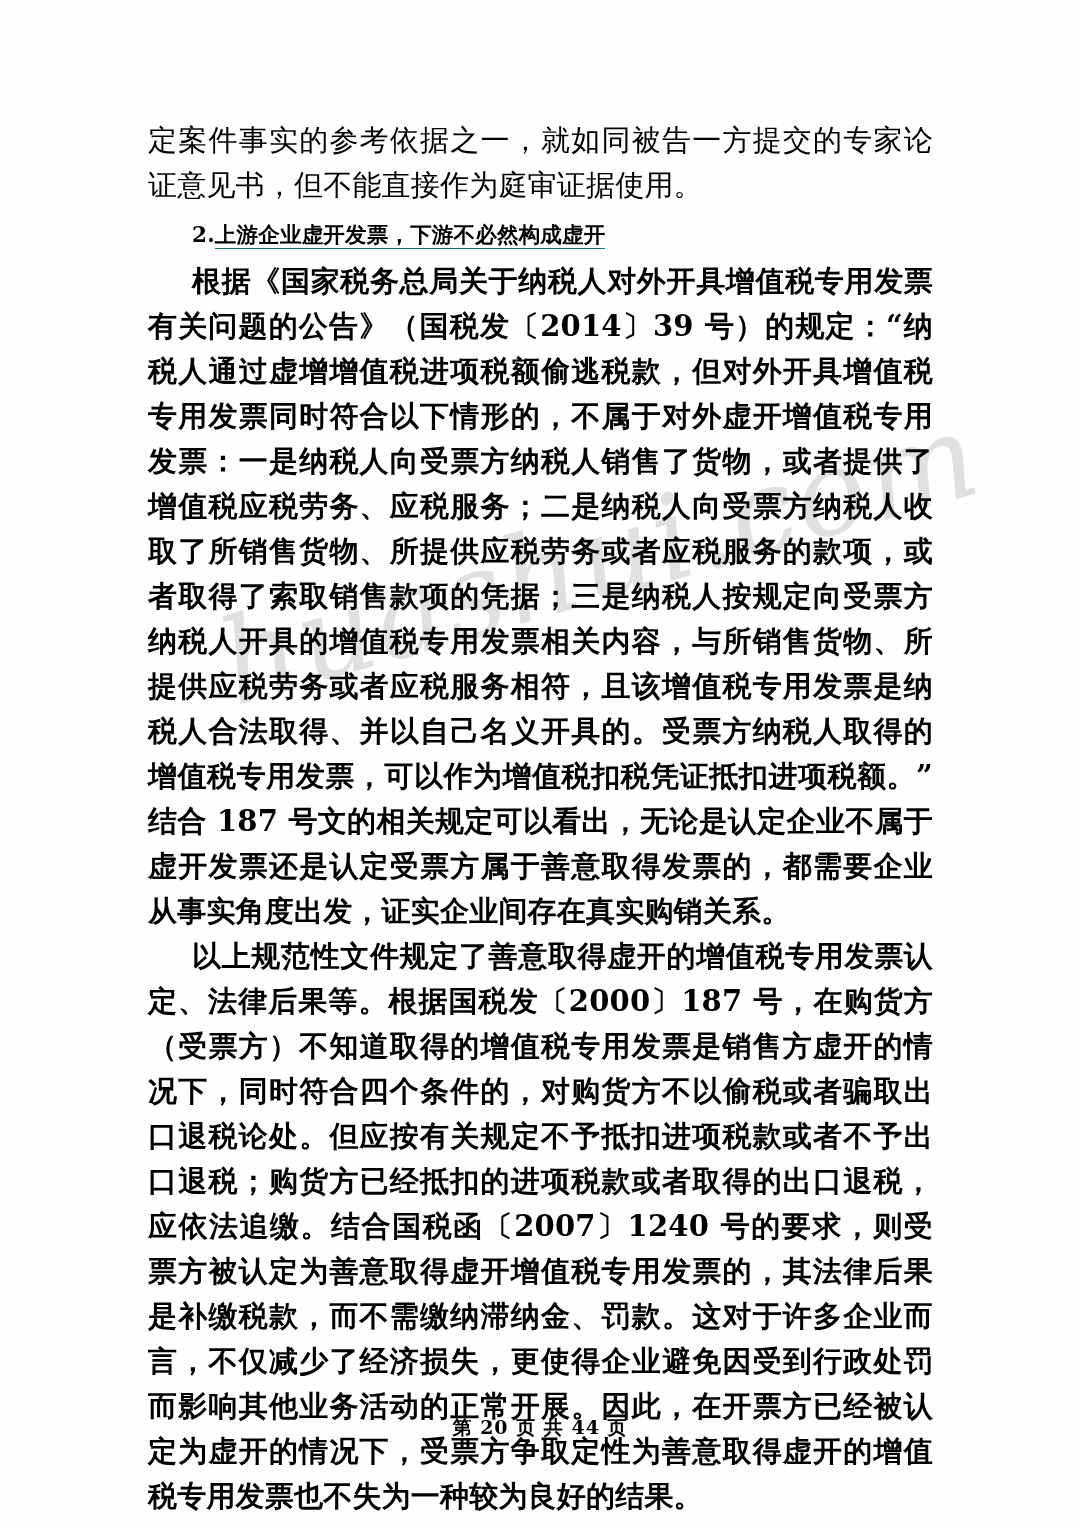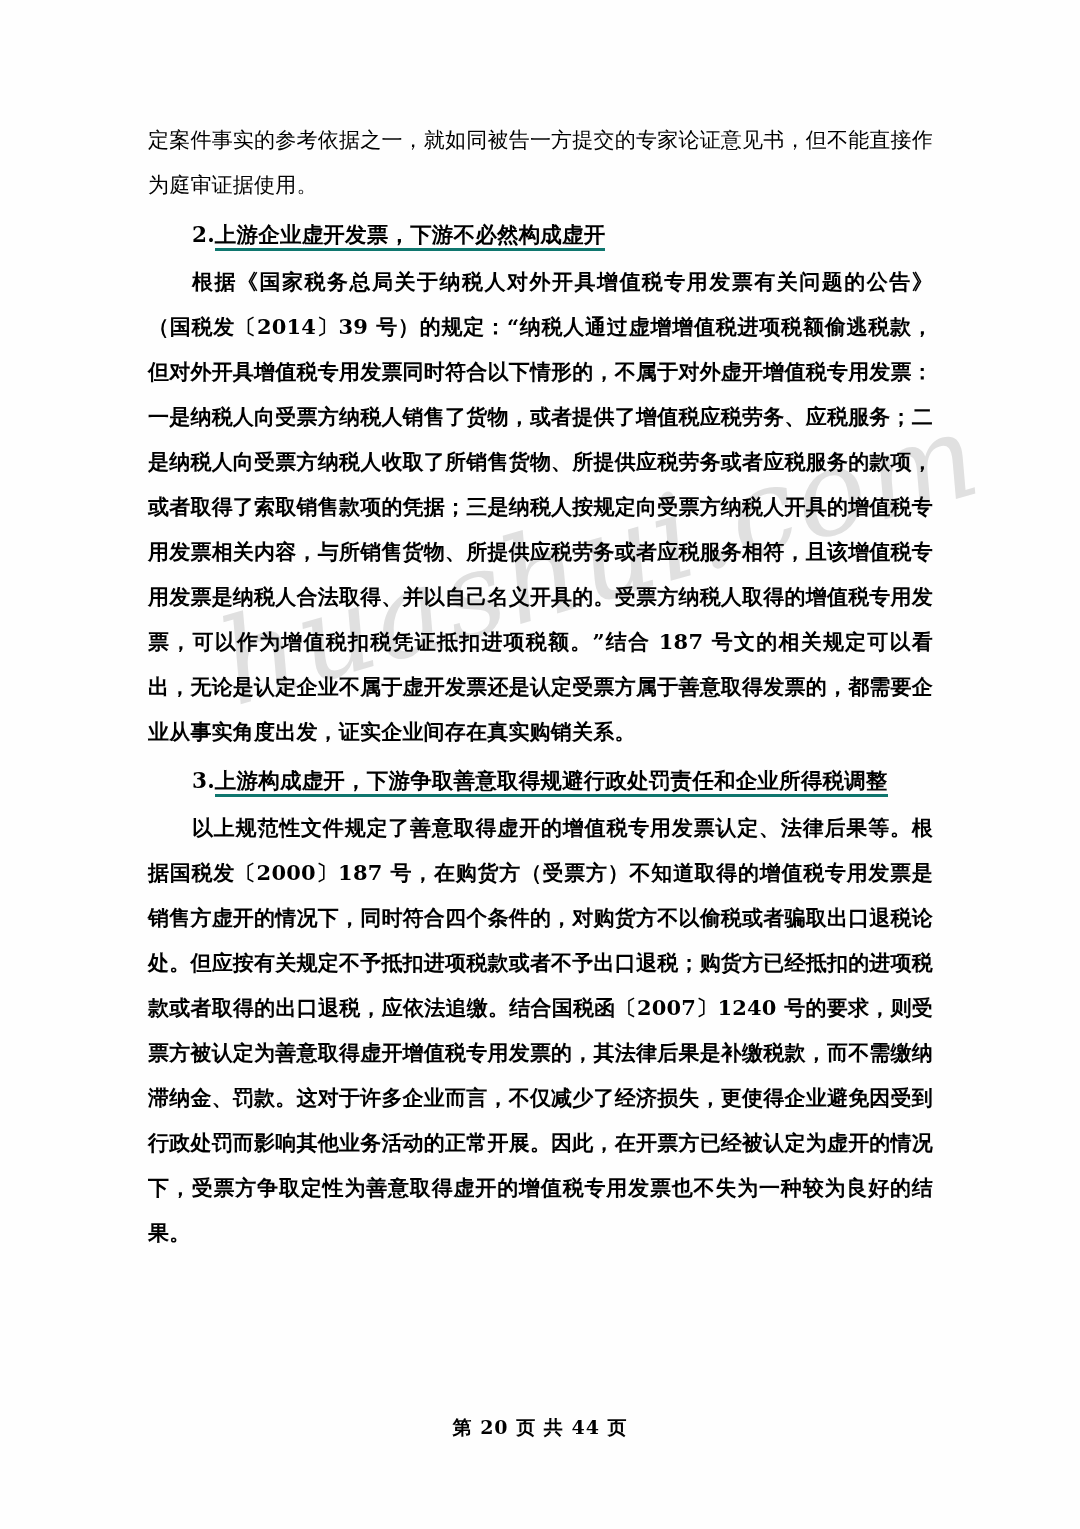--- a/index.html
+++ b/index.html
@@ -27,21 +27,21 @@
 
   .content {
     position: absolute;
     left: 148px;
     top: 118px;
     width: 785px;
   }
 
   p {
     margin: 0;
-    font-size: 21px;
+    font-size: 29px;
     line-height: 45px;
     text-align: justify;
     text-justify: inter-ideograph;
     letter-spacing: 0.2px;
   }
 
   .body-text {
     text-indent: 0;
   }
 
@@ -56,21 +56,21 @@
     font-size: 21.5px;
     line-height: 48px;
     margin-top: 3px;
   }
 
   .heading .num {
     font-family: "DejaVu Serif", "Liberation Serif", serif;
   }
 
   .heading .hdtext {
-    border-bottom: 3px solid #0f766e;
+    border-bottom: 1px solid #0f766e;
     padding-bottom: 1px;
   }
 
   .watermark {
     position: absolute;
     left: 205px;
     top: 600px;
     font-family: "DejaVu Serif", "Liberation Serif", serif;
     font-size: 118px;
     font-style: italic;
@@ -105,23 +105,20 @@
   <div class="content">
 
     <p class="body-text">定案件事实的参考依据之一，就如同被告一方提交的专家论证意见书，但不能直接作为庭审证据使用。</p>
 
     <p class="heading">
       <span class="num">2.</span><span class="hdtext">上游企业虚开发票，下游不必然构成虚开</span>
     </p>
 
     <p class="indent2">根据《国家税务总局关于纳税人对外开具增值税专用发票有关问题的公告》（国税发〔2014〕39 号）的规定：“纳税人通过虚增增值税进项税额偷逃税款，但对外开具增值税专用发票同时符合以下情形的，不属于对外虚开增值税专用发票：一是纳税人向受票方纳税人销售了货物，或者提供了增值税应税劳务、应税服务；二是纳税人向受票方纳税人收取了所销售货物、所提供应税劳务或者应税服务的款项，或者取得了索取销售款项的凭据；三是纳税人按规定向受票方纳税人开具的增值税专用发票相关内容，与所销售货物、所提供应税劳务或者应税服务相符，且该增值税专用发票是纳税人合法取得、并以自己名义开具的。受票方纳税人取得的增值税专用发票，可以作为增值税扣税凭证抵扣进项税额。”结合 187 号文的相关规定可以看出，无论是认定企业不属于虚开发票还是认定受票方属于善意取得发票的，都需要企业从事实角度出发，证实企业间存在真实购销关系。</p>
 
-    <p class="heading">
-      <span class="num">3.</span><span class="hdtext">上游构成虚开，下游争取善意取得规避行政处罚责任和企业所得税调整</span>
-    </p>
 
     <p class="indent2">以上规范性文件规定了善意取得虚开的增值税专用发票认定、法律后果等。根据国税发〔2000〕187 号，在购货方（受票方）不知道取得的增值税专用发票是销售方虚开的情况下，同时符合四个条件的，对购货方不以偷税或者骗取出口退税论处。但应按有关规定不予抵扣进项税款或者不予出口退税；购货方已经抵扣的进项税款或者取得的出口退税，应依法追缴。结合国税函〔2007〕1240 号的要求，则受票方被认定为善意取得虚开增值税专用发票的，其法律后果是补缴税款，而不需缴纳滞纳金、罚款。这对于许多企业而言，不仅减少了经济损失，更使得企业避免因受到行政处罚而影响其他业务活动的正常开展。因此，在开票方已经被认定为虚开的情况下，受票方争取定性为善意取得虚开的增值税专用发票也不失为一种较为良好的结果。</p>
 
   </div>
 
   <div class="footer">第 20 页 共 44 页</div>
 
 </div>
 
 </body></html>

